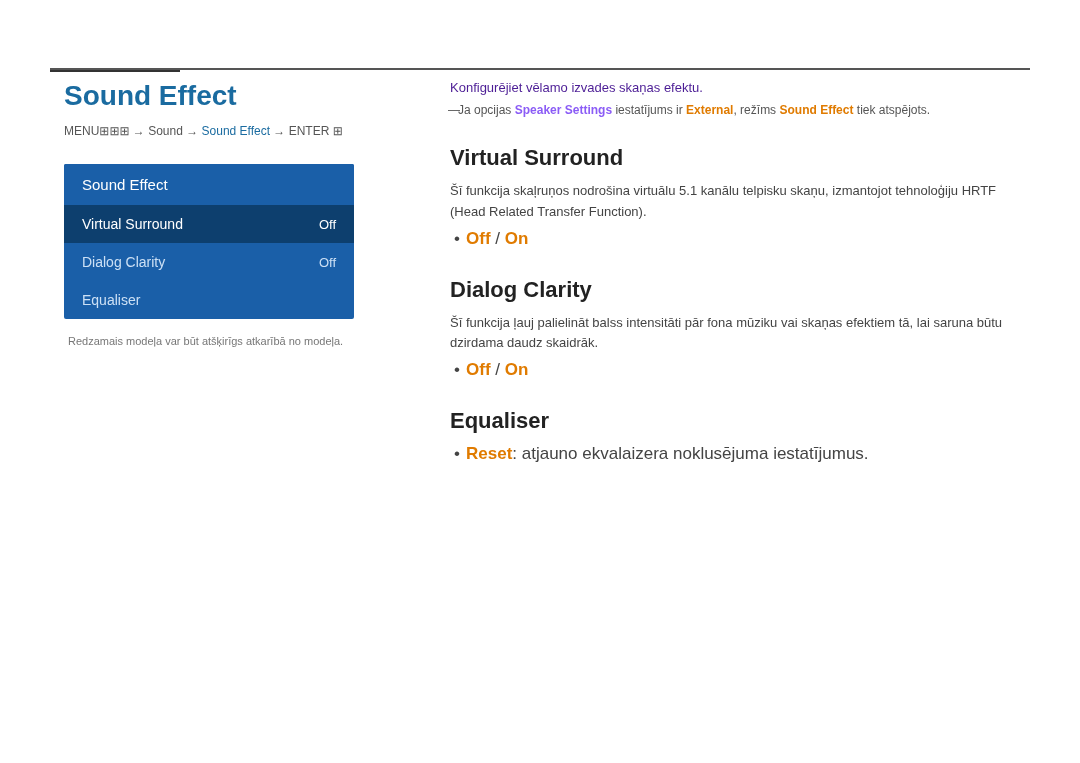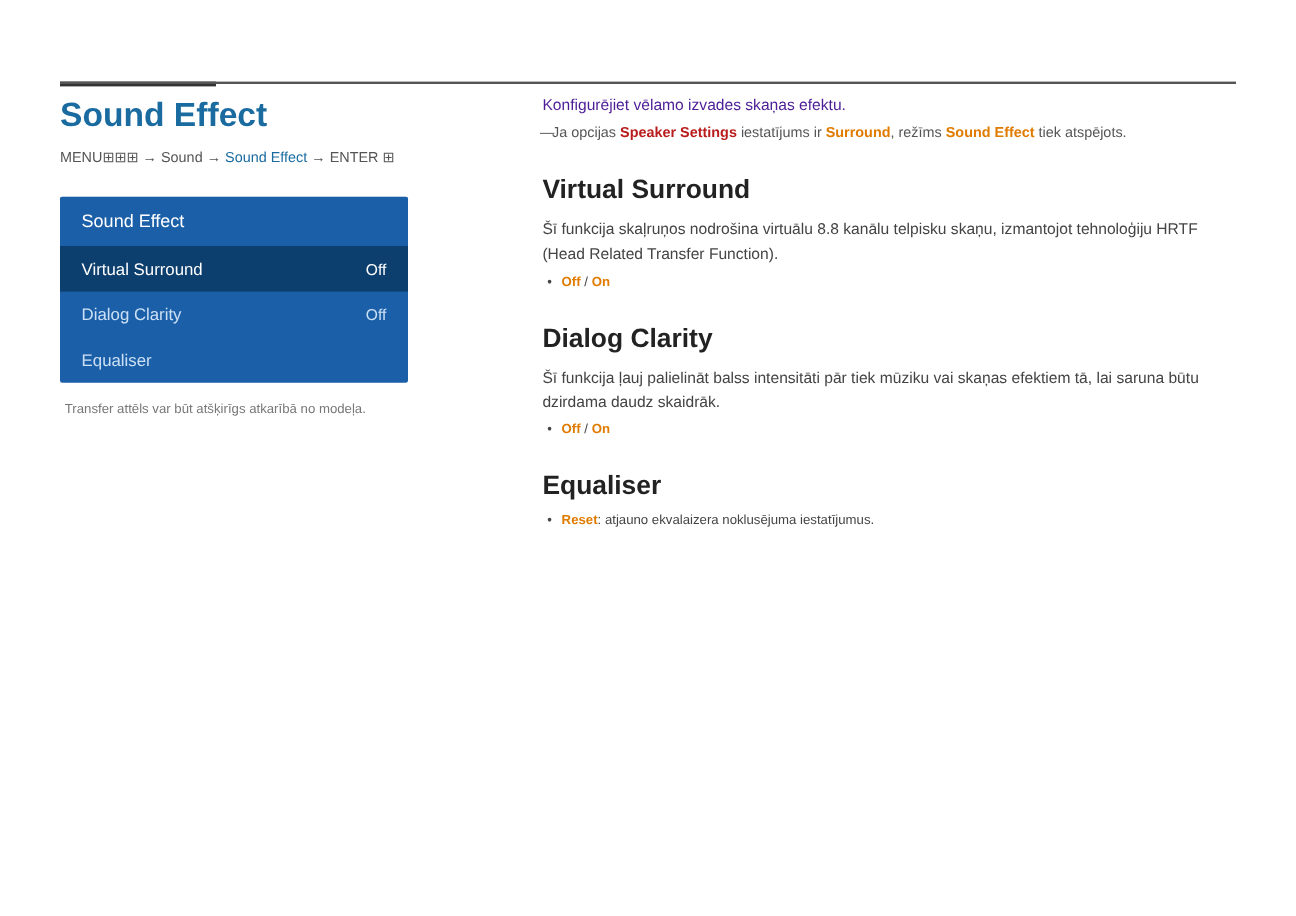--- a/index.html
+++ b/index.html
@@ -26,22 +26,22 @@
       position: absolute;
       top: 68px;
       left: 50px;
       width: 130px;
       height: 4px;
       background: #333;
     }
 
     .page-container {
       display: flex;
-      padding: 80px 50px 40px 50px;
-      gap: 52px;
+      padding: 80px 50px 40px 64px;
+      gap: 36px;
     }
 
     .left-panel {
       width: 340px;
       flex-shrink: 0;
     }
 
     .page-title {
       font-size: 28px;
       font-weight: bold;
@@ -131,21 +131,21 @@
       position: absolute;
       left: -2px;
     }
 
     .intro-note .bold-orange {
       color: #e07b00;
       font-weight: bold;
     }
 
     .intro-note .bold-blue {
-      color: #b91c1c;
+      color: #8b5cf6;
       font-weight: bold;
       text-align: center;
     }
 
     .section {
       margin-top: 28px;
     }
 
     .section-title {
       font-size: 22px;
@@ -155,21 +155,21 @@
     }
 
     .section-desc {
       font-size: 13px;
       color: #444;
       margin-bottom: 6px;
       line-height: 1.6;
     }
 
     .bullet-item {
-      font-size: 11px;
+      font-size: 17px;
       color: #444;
       padding-left: 16px;
       position: relative;
       margin-bottom: 2px;
     }
 
     .bullet-item::before {
       content: '•';
       position: absolute;
       left: 4px;
@@ -204,41 +204,41 @@
         <span>Dialog Clarity</span>
         <span class="item-value">Off</span>
       </div>
       <div class="menu-item">
         <span>Equaliser</span>
         <span class="item-value"></span>
       </div>
     </div>
 
     <div class="footnote">
-      <span>Transfer attēls var būt atšķirīgs atkarībā no modeļa.</span>
+      <span>Redzamais modeļa var būt atšķirīgs atkarībā no modeļa.</span>
     </div>
   </div>
 
   <div class="right-panel">
     <div class="intro-text">Konfigurējiet vēlamo izvades skaņas efektu.</div>
     <div class="intro-note">
-      Ja opcijas <span class="bold-blue">Speaker Settings</span> iestatījums ir <span class="bold-orange">Surround</span>, režīms <span class="bold-orange">Sound Effect</span> tiek atspējots.
+      Ja opcijas <span class="bold-blue">Speaker Settings</span> iestatījums ir <span class="bold-orange">External</span>, režīms <span class="bold-orange">Sound Effect</span> tiek atspējots.
     </div>
 
     <div class="section">
       <div class="section-title">Virtual Surround</div>
-      <div class="section-desc">Šī funkcija skaļruņos nodrošina virtuālu 8.8 kanālu telpisku skaņu, izmantojot tehnoloģiju HRTF (Head Related Transfer Function).</div>
+      <div class="section-desc">Šī funkcija skaļruņos nodrošina virtuālu 5.1 kanālu telpisku skaņu, izmantojot tehnoloģiju HRTF (Head Related Transfer Function).</div>
       <div class="bullet-item">
         <span class="orange">Off</span> / <span class="orange">On</span>
       </div>
     </div>
 
     <div class="section">
       <div class="section-title">Dialog Clarity</div>
-      <div class="section-desc">Šī funkcija ļauj palielināt balss intensitāti pār tiek mūziku vai skaņas efektiem tā, lai saruna būtu dzirdama daudz skaidrāk.</div>
+      <div class="section-desc">Šī funkcija ļauj palielināt balss intensitāti pār fona mūziku vai skaņas efektiem tā, lai saruna būtu dzirdama daudz skaidrāk.</div>
       <div class="bullet-item">
         <span class="orange">Off</span> / <span class="orange">On</span>
       </div>
     </div>
 
     <div class="section">
       <div class="section-title">Equaliser</div>
       <div class="bullet-item">
         <span class="orange">Reset</span>: atjauno ekvalaizera noklusējuma iestatījumus.
       </div>

